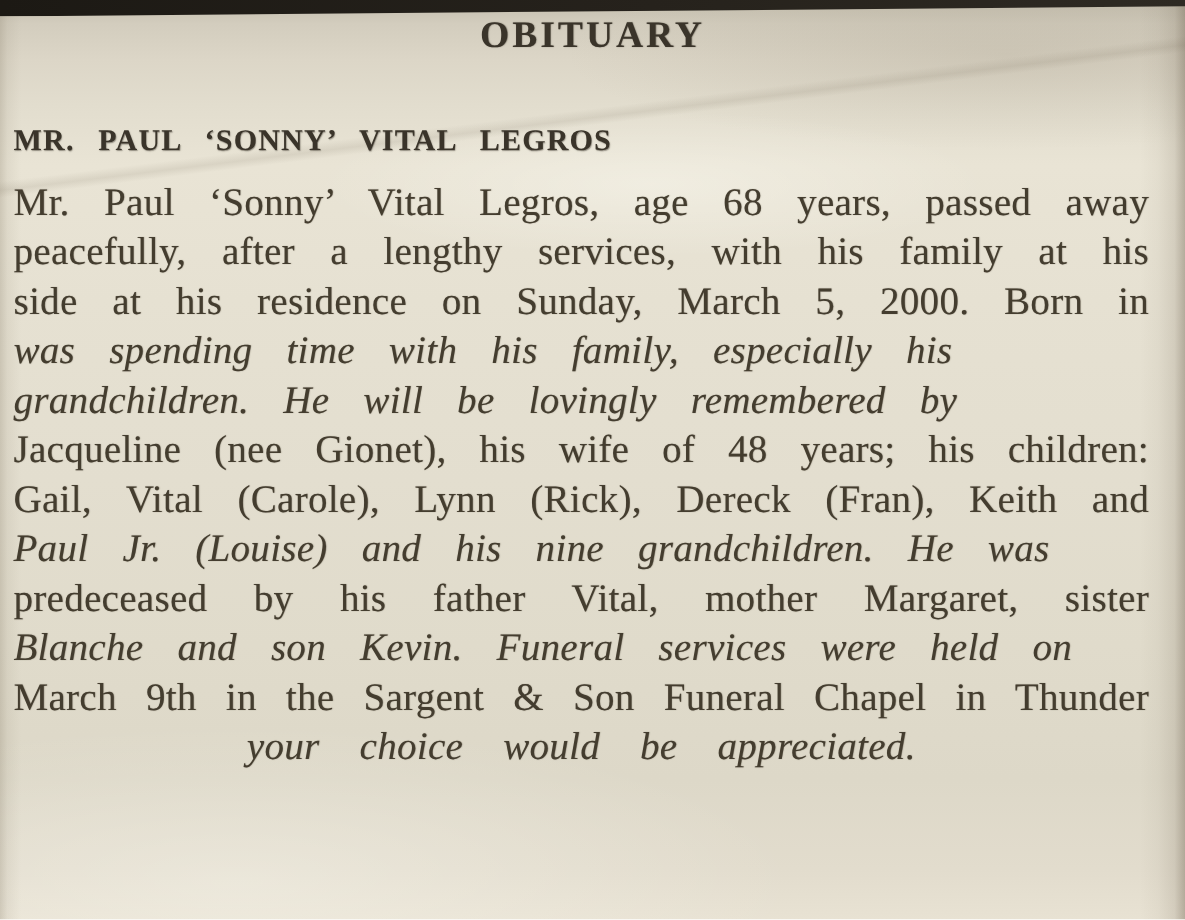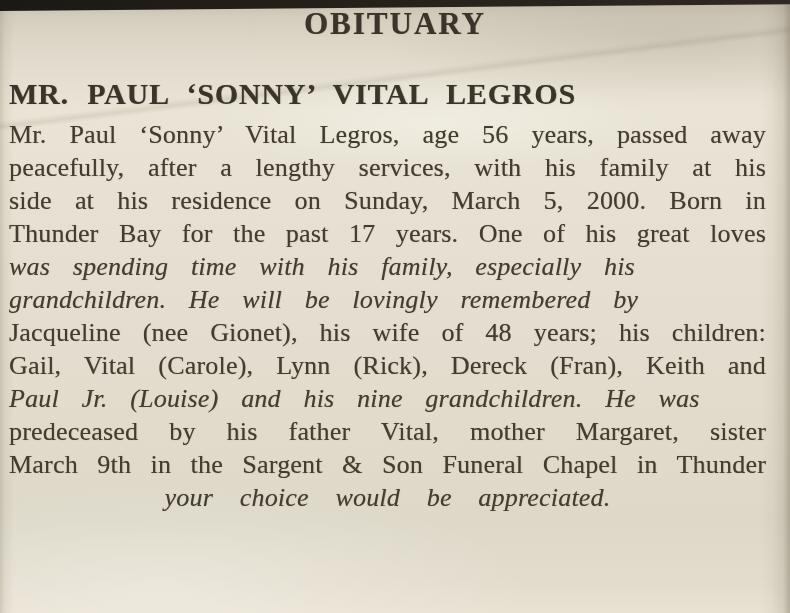--- a/index.html
+++ b/index.html
@@ -38,34 +38,34 @@
   }
   .scan-bar{
     position:absolute;top:0;left:0;width:790px;height:11px;
     background:linear-gradient(90deg,#1c1914 0%,#26221c 55%,#2e2a23 100%);
     clip-path:polygon(0 0,100% 0,100% 38%,0 100%);
   }
   .section-header{
     position:absolute;top:5px;left:0;width:100%;
     text-align:center;
     font-weight:bold;
-    font-size:31px;
+    font-size:25px;
     line-height:38px;
     letter-spacing:2px;
     word-spacing:2px;
     color:var(--headline-ink);
     text-shadow:0.4px 0.4px 0.8px rgba(58,52,42,0.55);
   }
   .article{
     position:absolute;
     top:72px;left:9px;width:757px;
   }
   .article-title{
     font-weight:bold;
-    font-size:30px;
+    font-size:20px;
     line-height:44px;
     letter-spacing:0.8px;
     word-spacing:10px;
     color:var(--headline-ink);
     text-shadow:0.4px 0.4px 0.8px rgba(58,52,42,0.5);
     white-space:nowrap;
   }
   .body-lines{margin-top:2px;}
   .line{
     font-size:26px;
@@ -94,27 +94,27 @@
 
 <div class="page">
   <div class="scan-bar"></div>
 
   <div class="section-header">OBITUARY</div>
 
   <div class="article">
     <div class="article-title">MR. PAUL ‘SONNY’ VITAL LEGROS</div>
 
     <div class="body-lines">
-      <div class="line jl">Mr. Paul ‘Sonny’ Vital Legros, age 56 years, passed away</div>
+      <div class="line jl">Mr. Paul ‘Sonny’ Vital Legros, age 68 years, passed away</div>
       <div class="line jl">peacefully, after a lengthy services, with his family at his</div>
       <div class="line jl">side at his residence on Sunday, March 5, 2000. Born in</div>
-      <div class="line jl">Thunder Bay for the past 17 years. One of his great loves</div>
       <div class="line sl">was spending time with his family, especially his</div>
       <div class="line sl">grandchildren. He will be lovingly remembered by</div>
       <div class="line jl">Jacqueline (nee Gionet), his wife of 48 years; his children:</div>
       <div class="line jl">Gail, Vital (Carole), Lynn (Rick), Dereck (Fran), Keith and</div>
       <div class="line sl">Paul Jr. (Louise) and his nine grandchildren. He was</div>
       <div class="line jl">predeceased by his father Vital, mother Margaret, sister</div>
+      <div class="line sl">Blanche and son Kevin. Funeral services were held on</div>
       <div class="line jl">March 9th in the Sargent &amp; Son Funeral Chapel in Thunder</div>
       <div class="line sl sl-end">your choice would be appreciated.</div>
     </div>
   </div>
 </div>
 
 </body></html>

